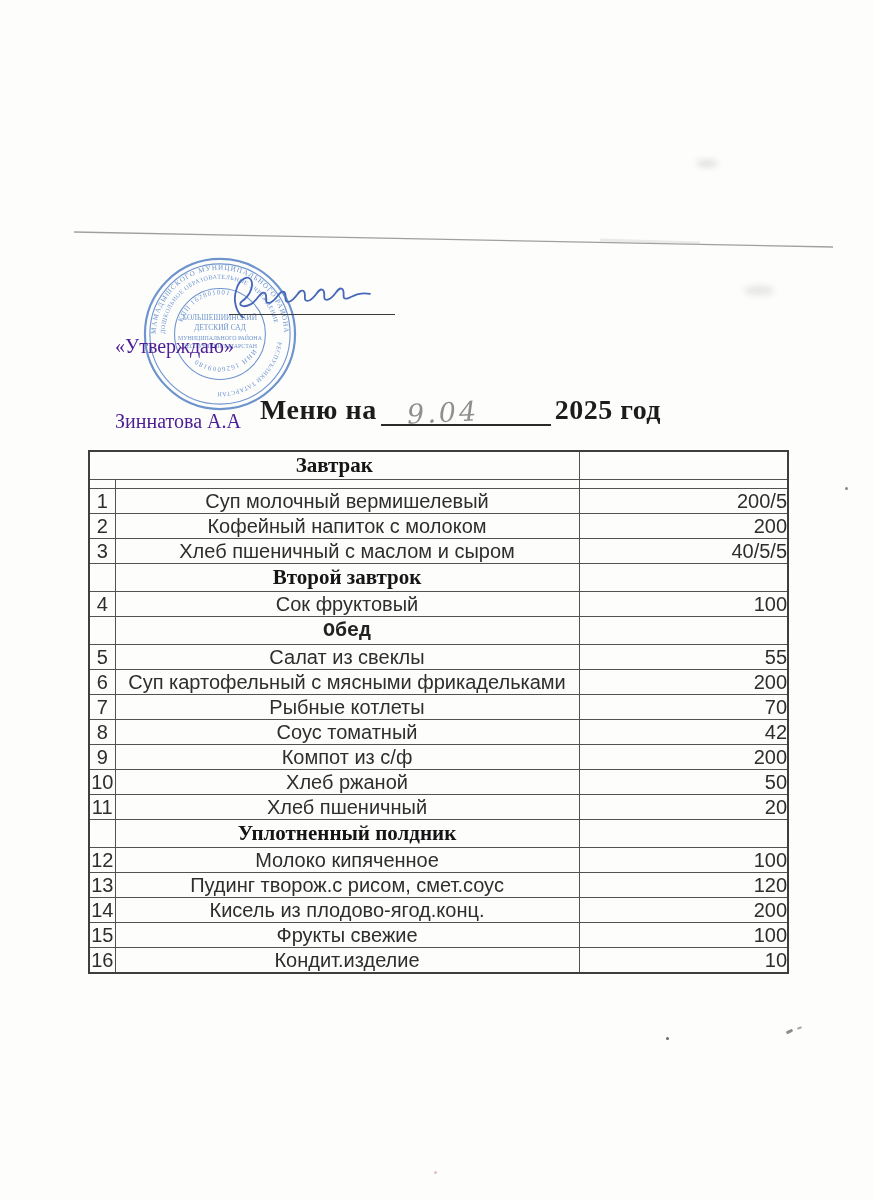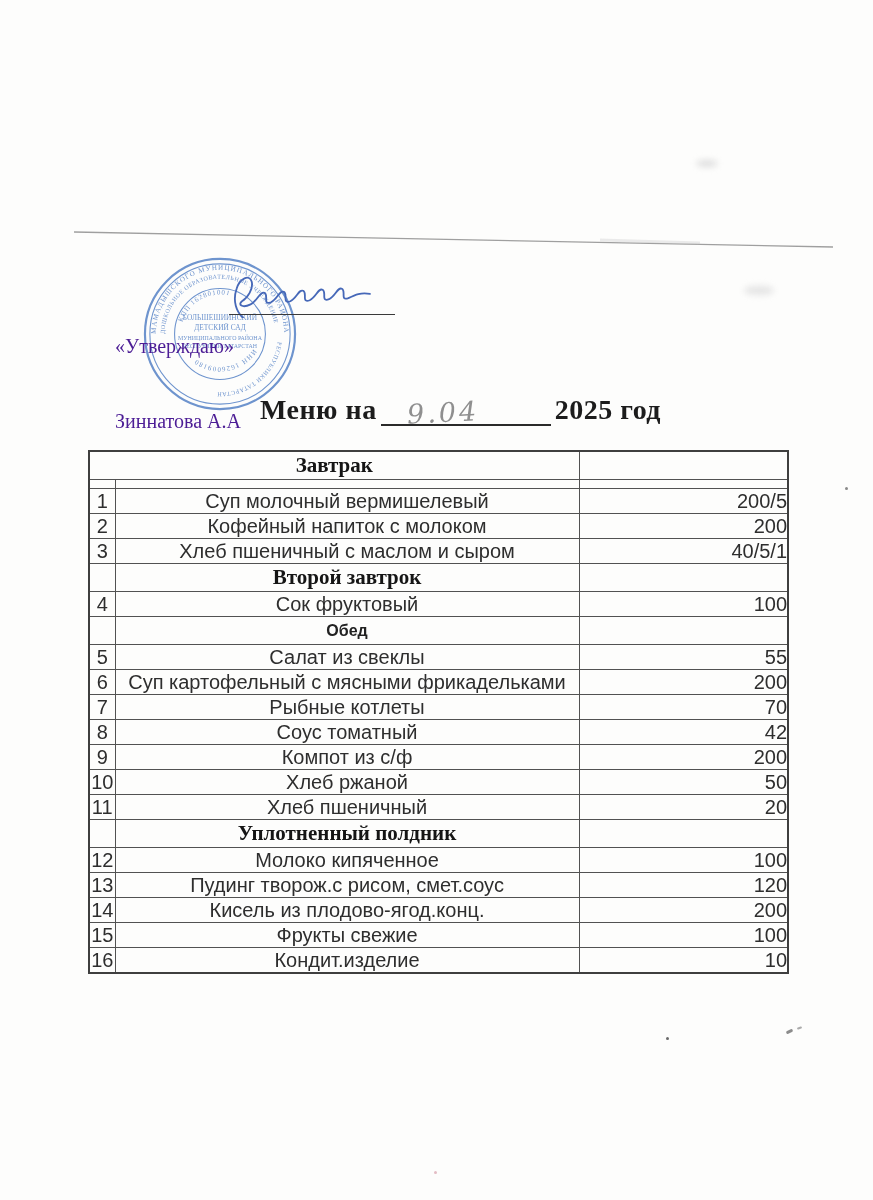--- a/index.html
+++ b/index.html
@@ -45,21 +45,21 @@
   table.menu{border-collapse:collapse;table-layout:fixed;width:660px;
     font-family:"Liberation Sans",sans-serif;border:2px solid #3f3f3f;}
   table.menu td{border:1px solid #525252;overflow:hidden;white-space:nowrap;
     padding:0;vertical-align:middle;}
   tr.item td{height:24px;font-size:20px;color:#2e2e2e;}
   td.c-num{text-align:center;font-size:19px;color:#333;}
   td.c-name{text-align:center;}
   td.c-portion{padding-left:13px;text-align:right;}
   tr.section td{height:27px;font-weight:bold;text-align:center;}
   tr.section.serif td{font-family:"Liberation Serif",serif;font-size:21px;color:#151515;}
-  tr.section.sans td{font-family:Liberation Sans, sans-serif;font-size:16px;color:#222;}
+  tr.section.sans td{font-family:Liberation Mono, monospace;font-size:20px;color:#222;}
   tr.spacer td{height:8px;}
 </style>
 </head>
 <body>
 
 <svg class="abs paper-edge">
   <line x1="74" y1="232" x2="833" y2="247" stroke="#8f8f8f" stroke-width="1.3" opacity="0.85"></line>
   <line x1="600" y1="240" x2="700" y2="243" stroke="#c9c9c9" stroke-width="3" opacity="0.35"></line>
 </svg>
 
@@ -143,21 +143,21 @@
           <td class="c-portion">200/5</td>
         </tr>
         <tr class="item">
           <td class="c-num">2</td>
           <td class="c-name">Кофейный напиток с молоком</td>
           <td class="c-portion">200</td>
         </tr>
         <tr class="item">
           <td class="c-num">3</td>
           <td class="c-name">Хлеб пшеничный с маслом и сыром</td>
-          <td class="c-portion">40/5/1</td>
+          <td class="c-portion">40/5/5</td>
         </tr>
         <tr class="section serif">
           <td class="c-num"></td>
           <td class="c-name">Второй завтрок</td>
           <td class="c-portion"></td>
         </tr>
         <tr class="item">
           <td class="c-num">4</td>
           <td class="c-name">Сок фруктовый</td>
           <td class="c-portion">100</td>

